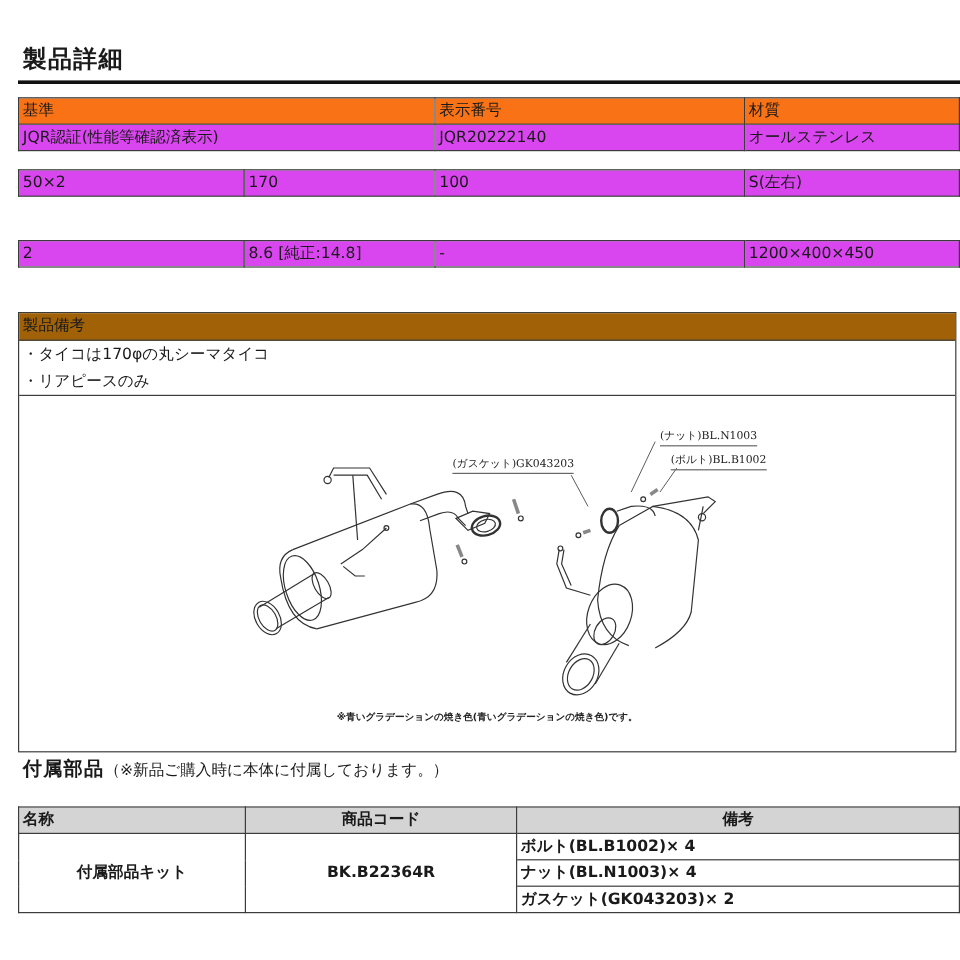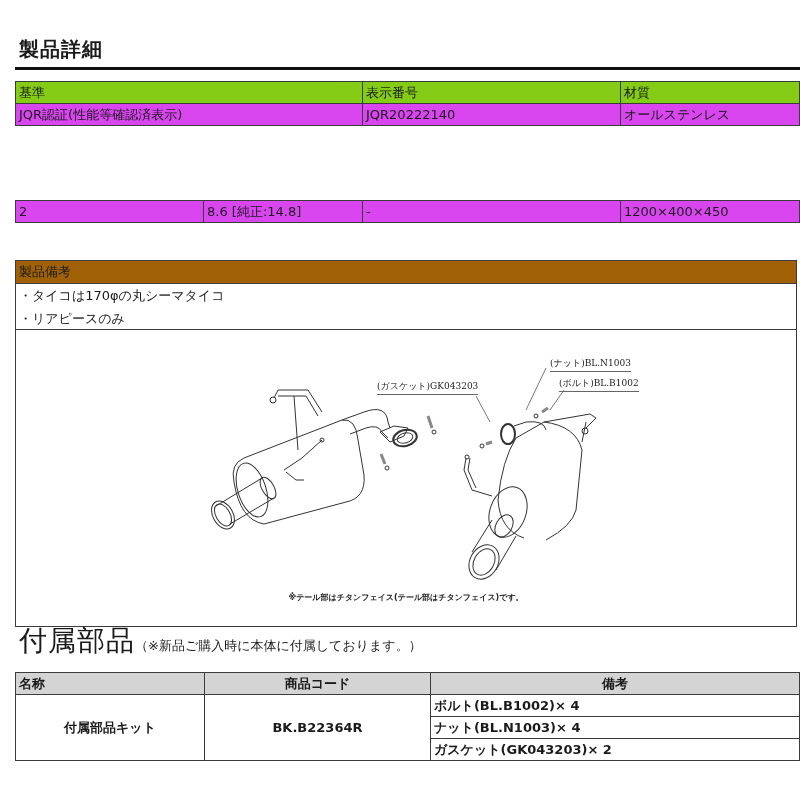--- a/index.html
+++ b/index.html
@@ -21,21 +21,21 @@
     position: absolute; left: 15px; width: 784px;
     border-collapse: collapse; table-layout: fixed;
     font-size: 13px;
   }
   table.spec td, table.spec th {
     border: 1.5px solid #3c3c3c;
     height: 21px; padding: 0 3px; line-height: 21px;
     text-align: left; font-weight: normal;
     white-space: nowrap; overflow: hidden;
   }
-  table.spec th { background: #84cc16; }
+  table.spec th { background: #f97316; }
   table.spec td { background: #d946ef; }
 
   .notes {
     position: absolute; left: 15px; top: 260px; width: 782px; height: 367px;
     border: 1.5px solid #3c3c3c; box-sizing: border-box;
     font-size: 13px;
   }
   .notes .hdr {
     background: #a16207; height: 23px; line-height: 22px; padding-left: 3px;
     border-bottom: 1.5px solid #3c3c3c; box-sizing: border-box;
@@ -52,21 +52,21 @@
   }
   .label {
     position: absolute; font-family: "DejaVu Serif", "Liberation Serif", serif;
     font-size: 9px; color: #222; border-bottom: 1px solid #666; padding-bottom: 1px;
     white-space: nowrap;
   }
 
   .acc-title {
     position: absolute; left: 19px; top: 629px; line-height: 24px;
   }
-  .acc-title .big { font-size: 28px; font-weight: normal; letter-spacing: 1px; }
+  .acc-title .big { font-size: 16px; font-weight: bold; letter-spacing: 1px; }
   .acc-title .small { font-size: 13px; margin-left: 0; }
 
   table.acc {
     position: absolute; left: 15px; top: 672px; width: 784px;
     border-collapse: collapse; table-layout: fixed; font-size: 13px;
   }
   table.acc th, table.acc td {
     border: 1.5px solid #3c3c3c; height: 21px; line-height: 21px; padding: 0 3px;
     font-weight: bold; white-space: nowrap;
   }
@@ -101,20 +101,26 @@
   </table>
 
 <table class="spec" style="top:141px;">
   <colgroup>
       <col style="width:188px">
       <col style="width:159px">
       <col style="width:258px">
       <col style="width:179px">
     </colgroup>
   <tbody>
+  <tr>
+    <td>50×2</td>
+    <td>170</td>
+    <td>100</td>
+    <td>S(左右)</td>
+  </tr>
 </tbody>
   </table>
 
 <table class="spec" style="top:200px;">
   <colgroup>
       <col style="width:188px">
       <col style="width:159px">
       <col style="width:258px">
       <col style="width:179px">
     </colgroup>
@@ -203,21 +209,21 @@
 
       <path d="M460 66 L474 92" stroke="#555" stroke-width="0.8"></path>
       <path d="M530 38 L510 80" stroke="#555" stroke-width="0.8"></path>
       <path d="M548 60 L534 80" stroke="#555" stroke-width="0.8"></path>
     </svg>
 
     <span class="label" style="left:361px; top:50px;">(ガスケット)GK043203</span>
     <span class="label" style="left:534px; top:27px;">(ナット)BL.N1003</span>
     <span class="label" style="left:543px; top:47px;">(ボルト)BL.B1002</span>
 
-    <div class="caption">※テール部はチタンフェイス(テール部はチタンフェイス)です。</div>
+    <div class="caption">※青いグラデーションの焼き色(青いグラデーションの焼き色)です。</div>
   </div>
 </div>
 
 <div class="acc-title">
   <span class="big">付属部品</span><span class="small">（※新品ご購入時に本体に付属しております。）</span>
 </div>
 
 <table class="acc">
   <colgroup>
       <col style="width:189px">

